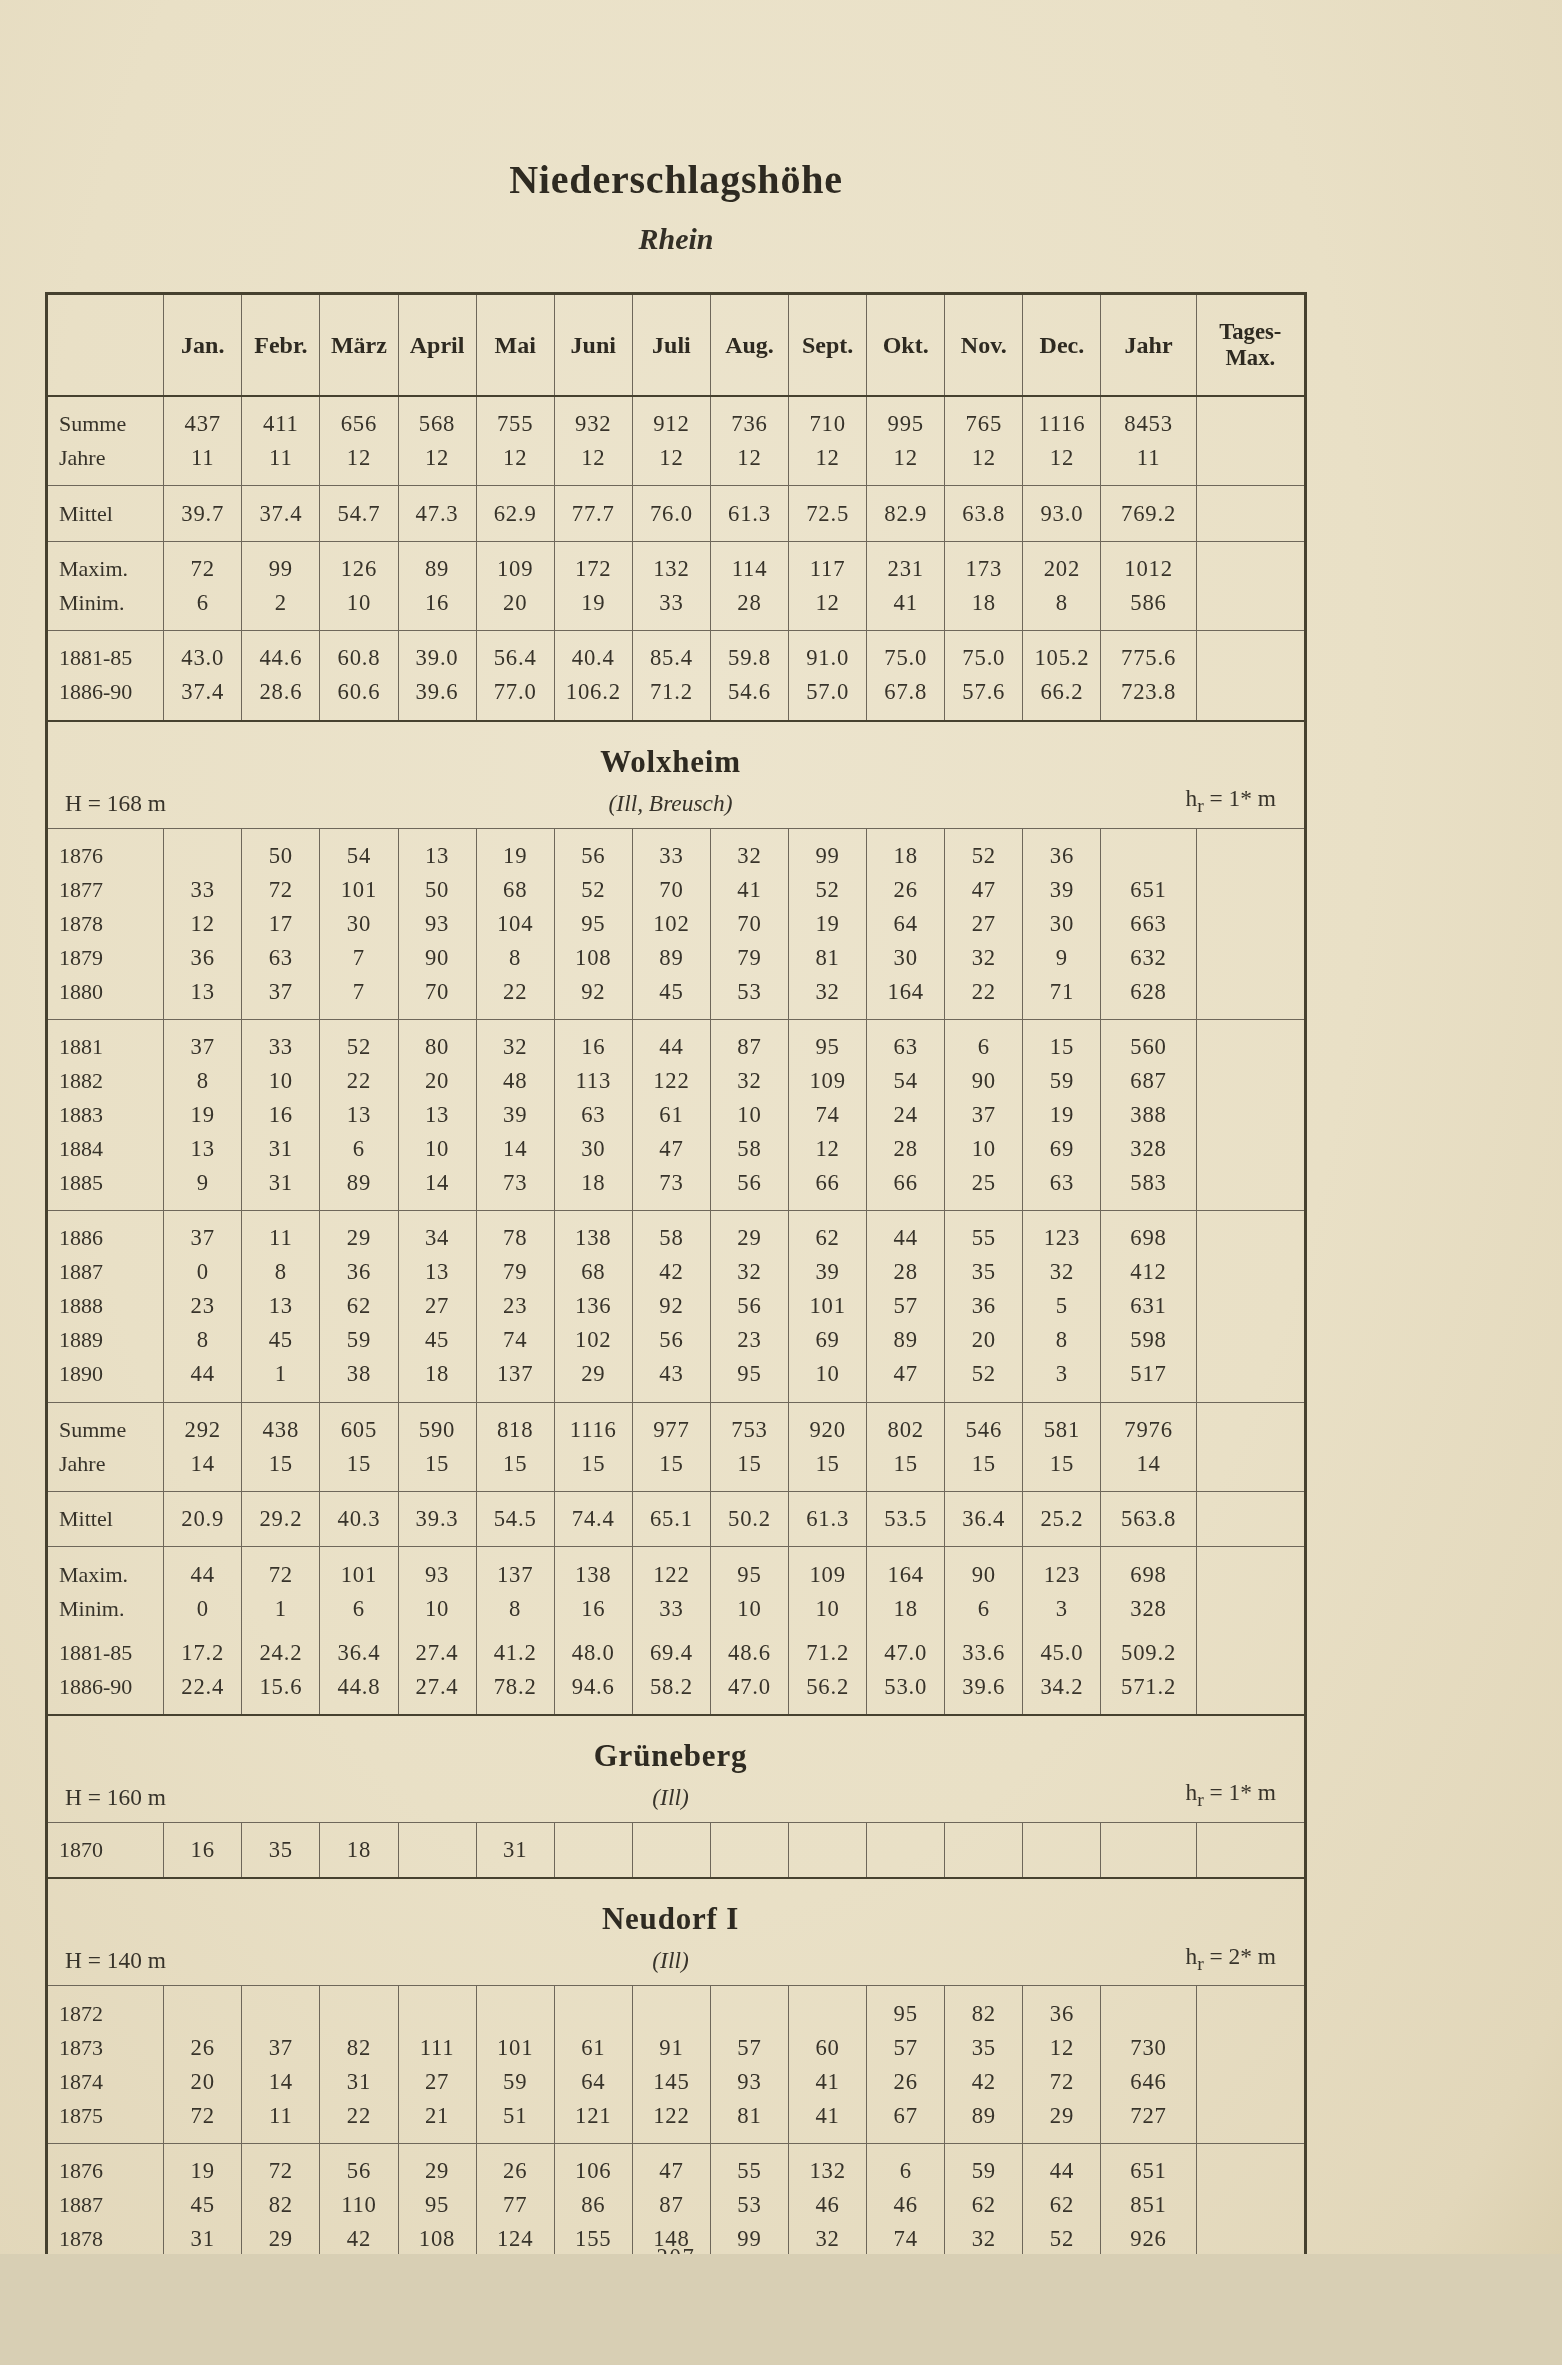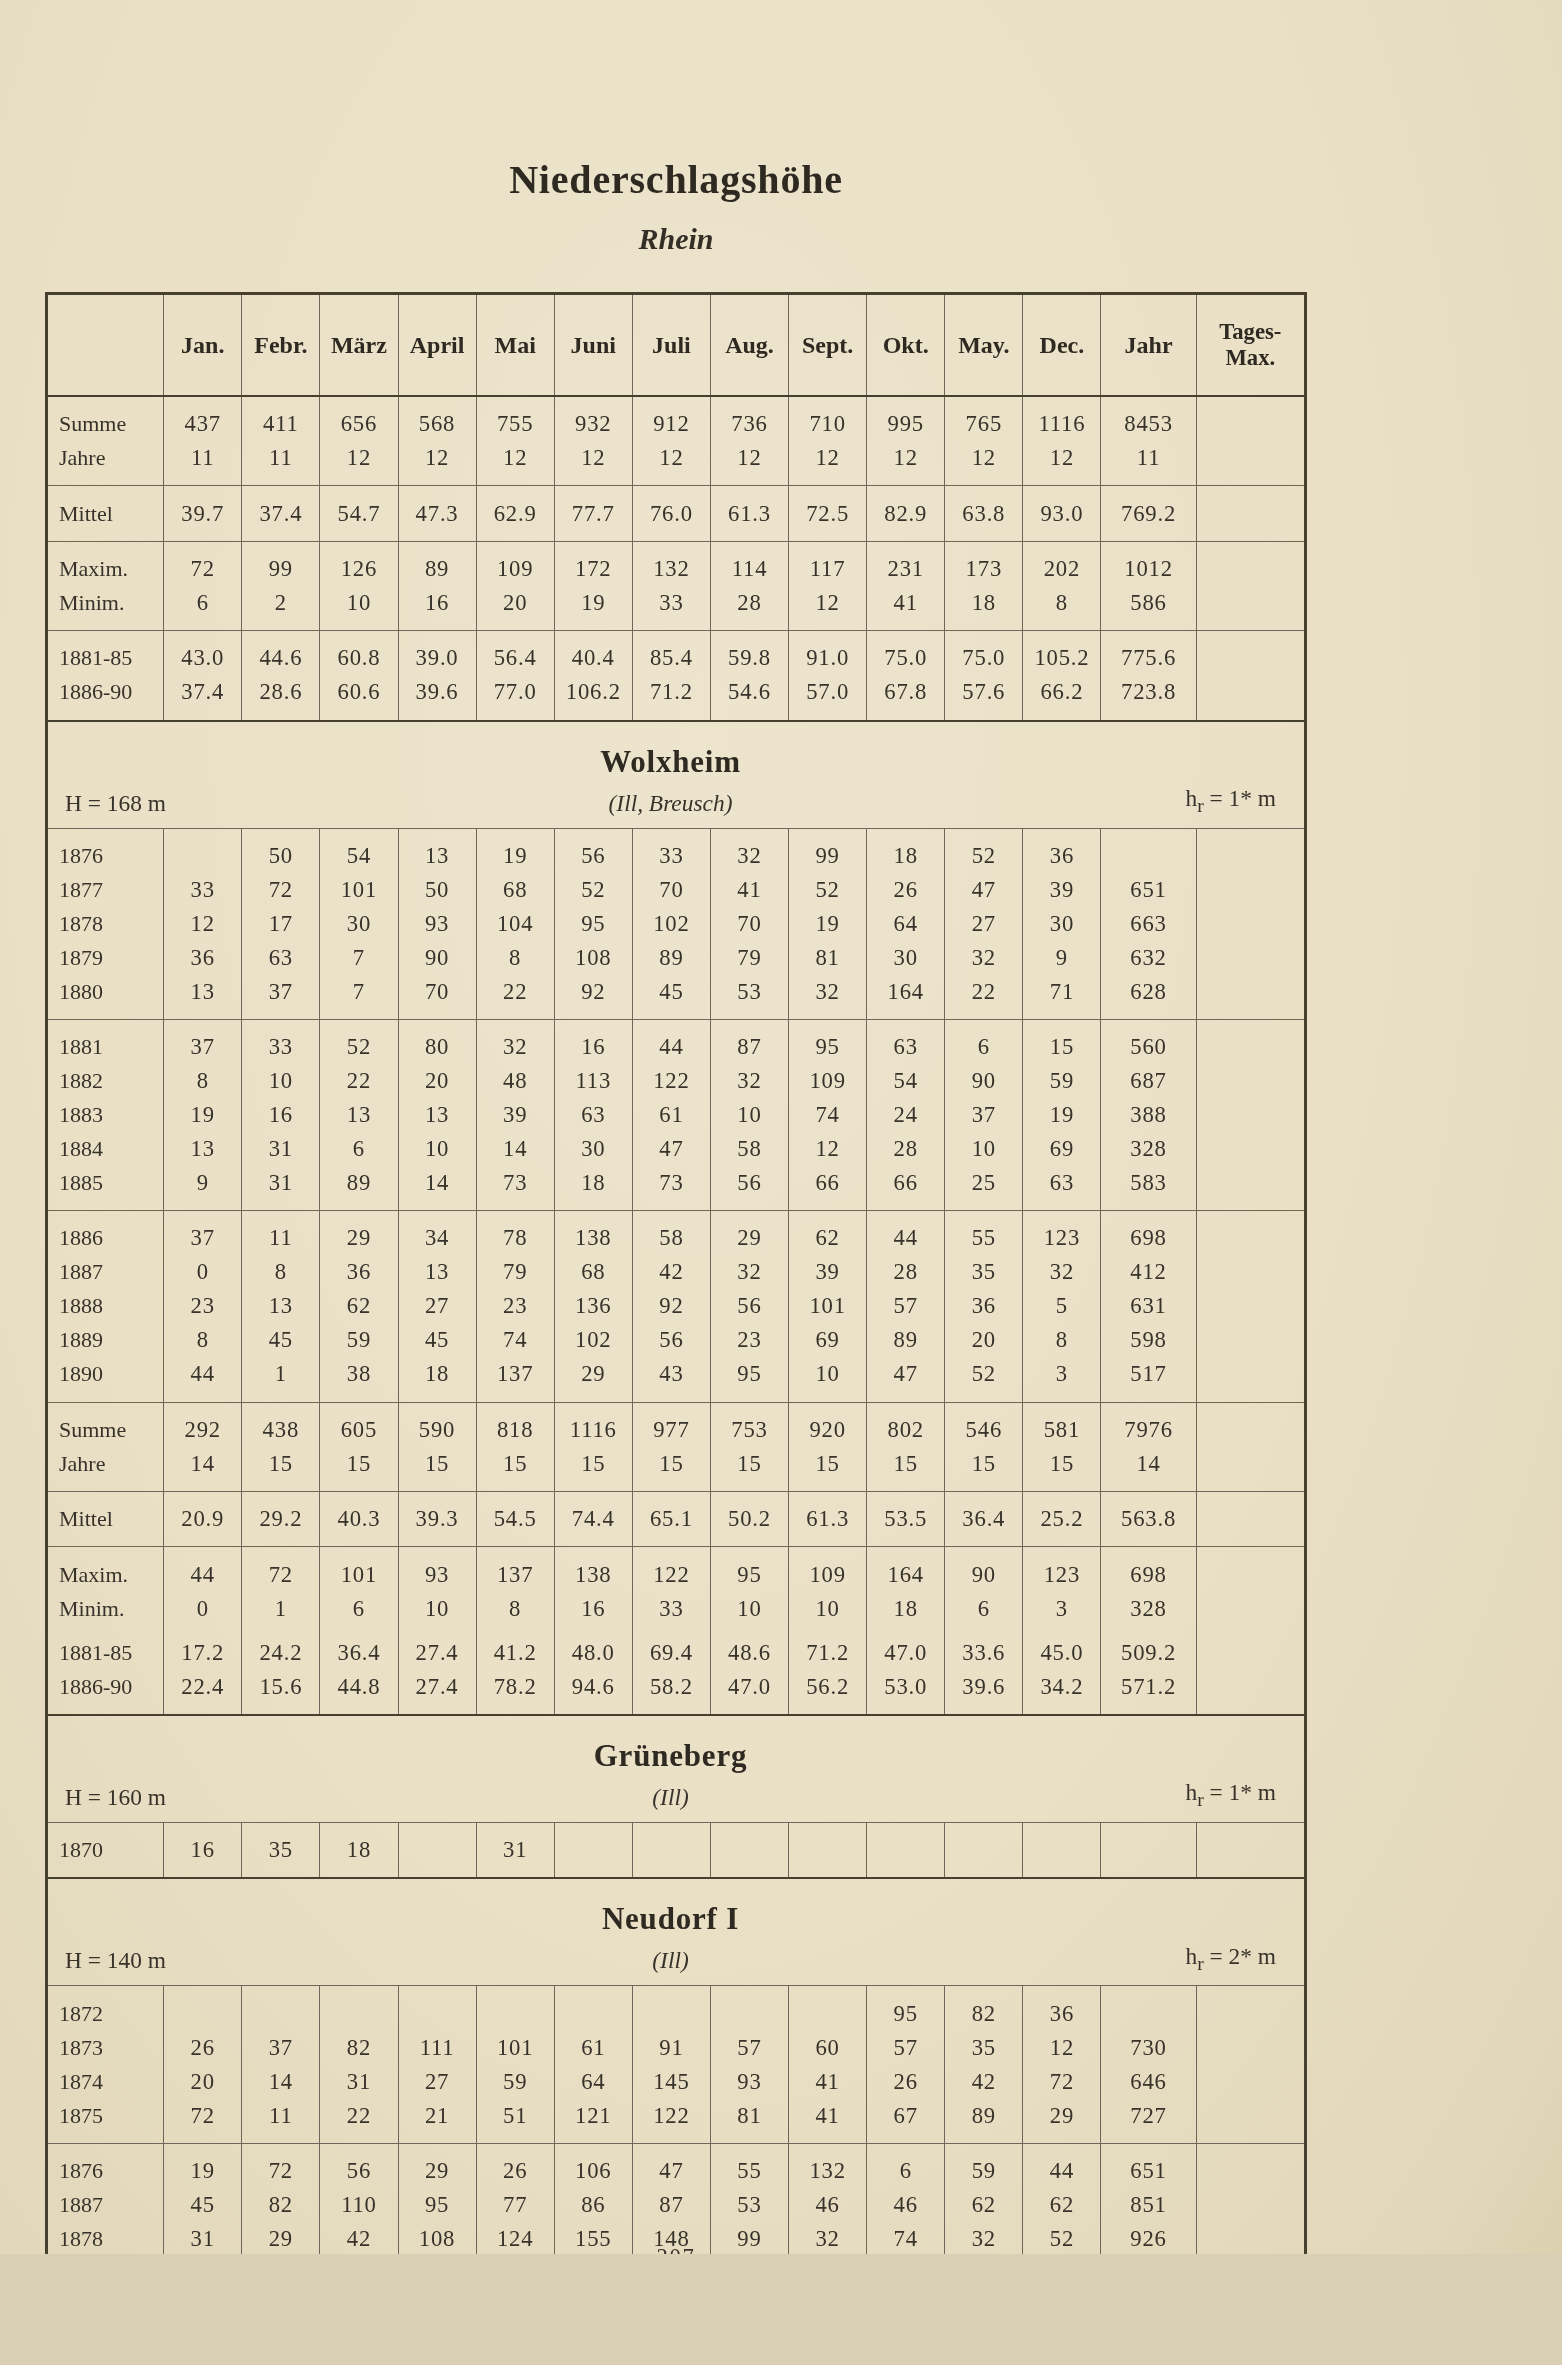--- a/index.html
+++ b/index.html
@@ -160,21 +160,21 @@
             <th class="month-h">Jan.</th>
             <th class="month-h">Febr.</th>
             <th class="month-h">März</th>
             <th class="month-h">April</th>
             <th class="month-h">Mai</th>
             <th class="month-h">Juni</th>
             <th class="month-h">Juli</th>
             <th class="month-h">Aug.</th>
             <th class="month-h">Sept.</th>
             <th class="month-h">Okt.</th>
-            <th class="month-h">May.</th>
+            <th class="month-h">Nov.</th>
             <th class="month-h">Dec.</th>
             <th class="jahr-h">Jahr</th>
             <th class="tmax">Tages-Max.</th>
           </tr>
       </thead>
       <tbody>
           <tr class="data-row g-start">
             <td class="lbl">Summe</td>
             <td class="val">437</td>
             <td class="val">411</td>

